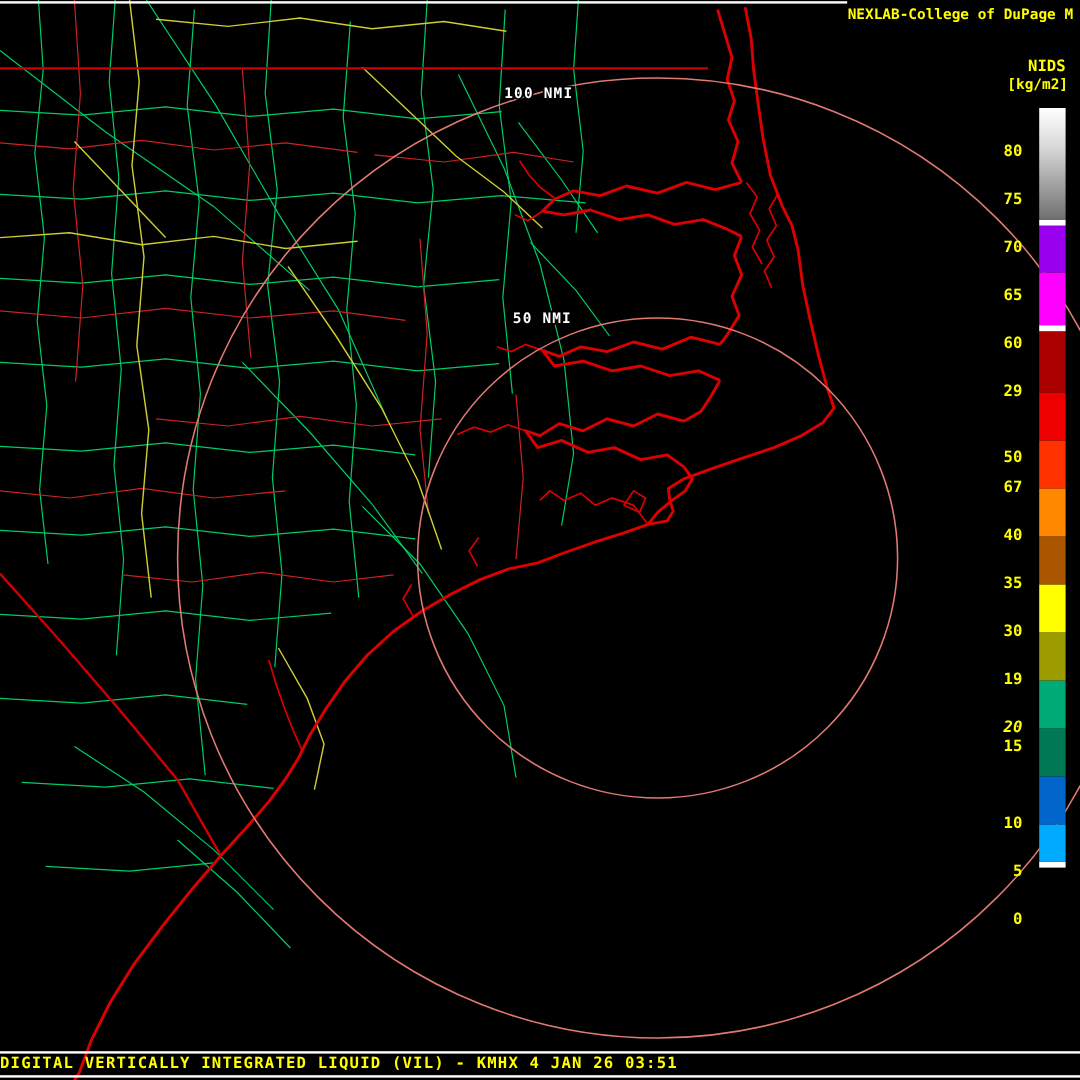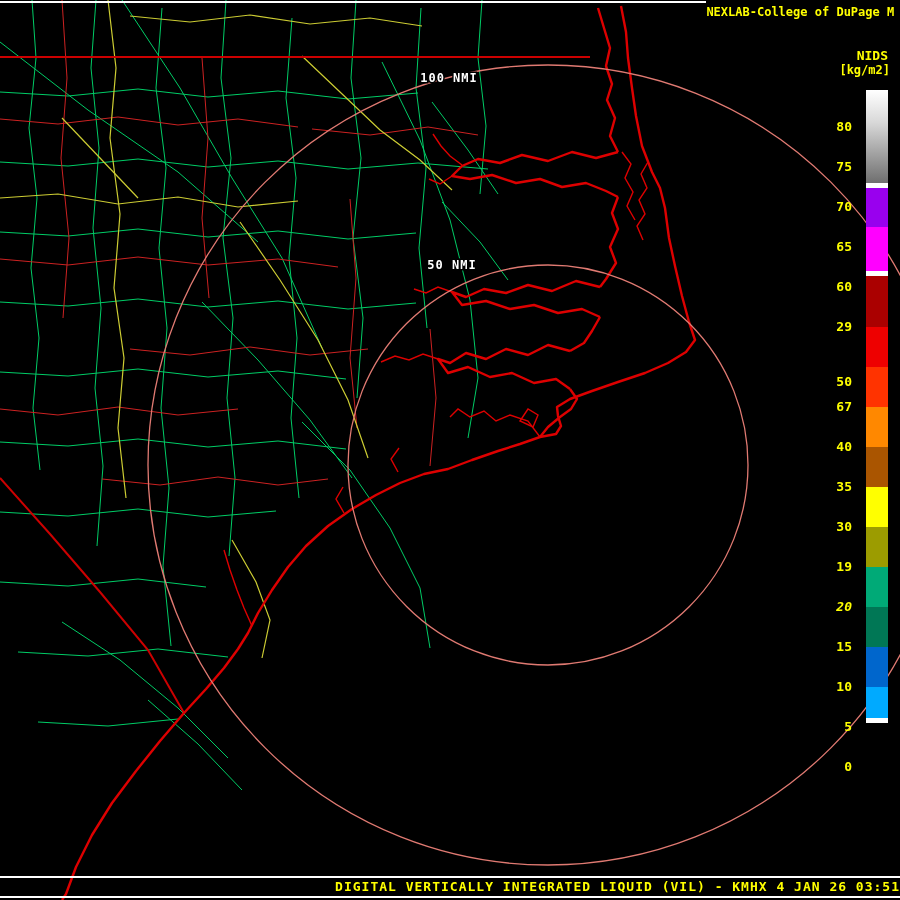--- a/index.html
+++ b/index.html
@@ -42,21 +42,21 @@
     color:var(--c-text-accent,#ffff00);
   }
   .units-label {
     position:absolute; top:63px; right:10px;
     font:bold 12px "DejaVu Sans Mono","Liberation Mono",monospace;
     color:var(--c-text-accent,#ffff00);
     text-align:center;
   }
   .footer-title {
     position:absolute; top:879px; left:0; width:900px; height:17px; line-height:17px;
-    text-align:right; font:bold 13px "DejaVu Sans Mono","Liberation Mono",monospace;
+    text-align:left; font:bold 13px "DejaVu Sans Mono","Liberation Mono",monospace;
     color:var(--c-text-accent,#ffff00); letter-spacing:1px; white-space:nowrap;
   }
 
   
   .cbar-seg { position:absolute; left:866px; width:22px; }
   .cbar-tick {
     position:absolute; left:818px; width:34px; height:16px; line-height:16px;
     text-align:right; font:bold 13px "DejaVu Sans Mono","Liberation Mono",monospace;
     color:var(--c-text-accent,#ffff00);
   }
@@ -189,21 +189,21 @@
       <div class="cbar-tick" style="top: 239px;">65</div>
       <div class="cbar-tick" style="top: 279px;">60</div>
       <div class="cbar-tick" style="top: 319px;">29</div>
       <div class="cbar-tick" style="top: 358px; margin-top: 16px;">50</div>
       <div class="cbar-tick" style="top: 399px;">67</div>
       <div class="cbar-tick" style="top: 439px;">40</div>
       <div class="cbar-tick" style="top: 479px;">35</div>
       <div class="cbar-tick" style="top: 519px;">30</div>
       <div class="cbar-tick" style="top: 559px;">19</div>
       <div class="cbar-tick" style="top: 599px; font-style: italic;">20</div>
-      <div class="cbar-tick" style="top: 639px;">15</div>
+      <div class="cbar-tick" style="top: 615px;">15</div>
       <div class="cbar-tick" style="top: 679px;">10</div>
       <div class="cbar-tick" style="top: 719px;">5</div>
       <div class="cbar-tick" style="top: 759px;">0</div>
     </div>
 
   <div class="footer-title">DIGITAL VERTICALLY INTEGRATED LIQUID (VIL) - KMHX 4 JAN 26 03:51</div>
 
 </div>
 
 </body></html>

